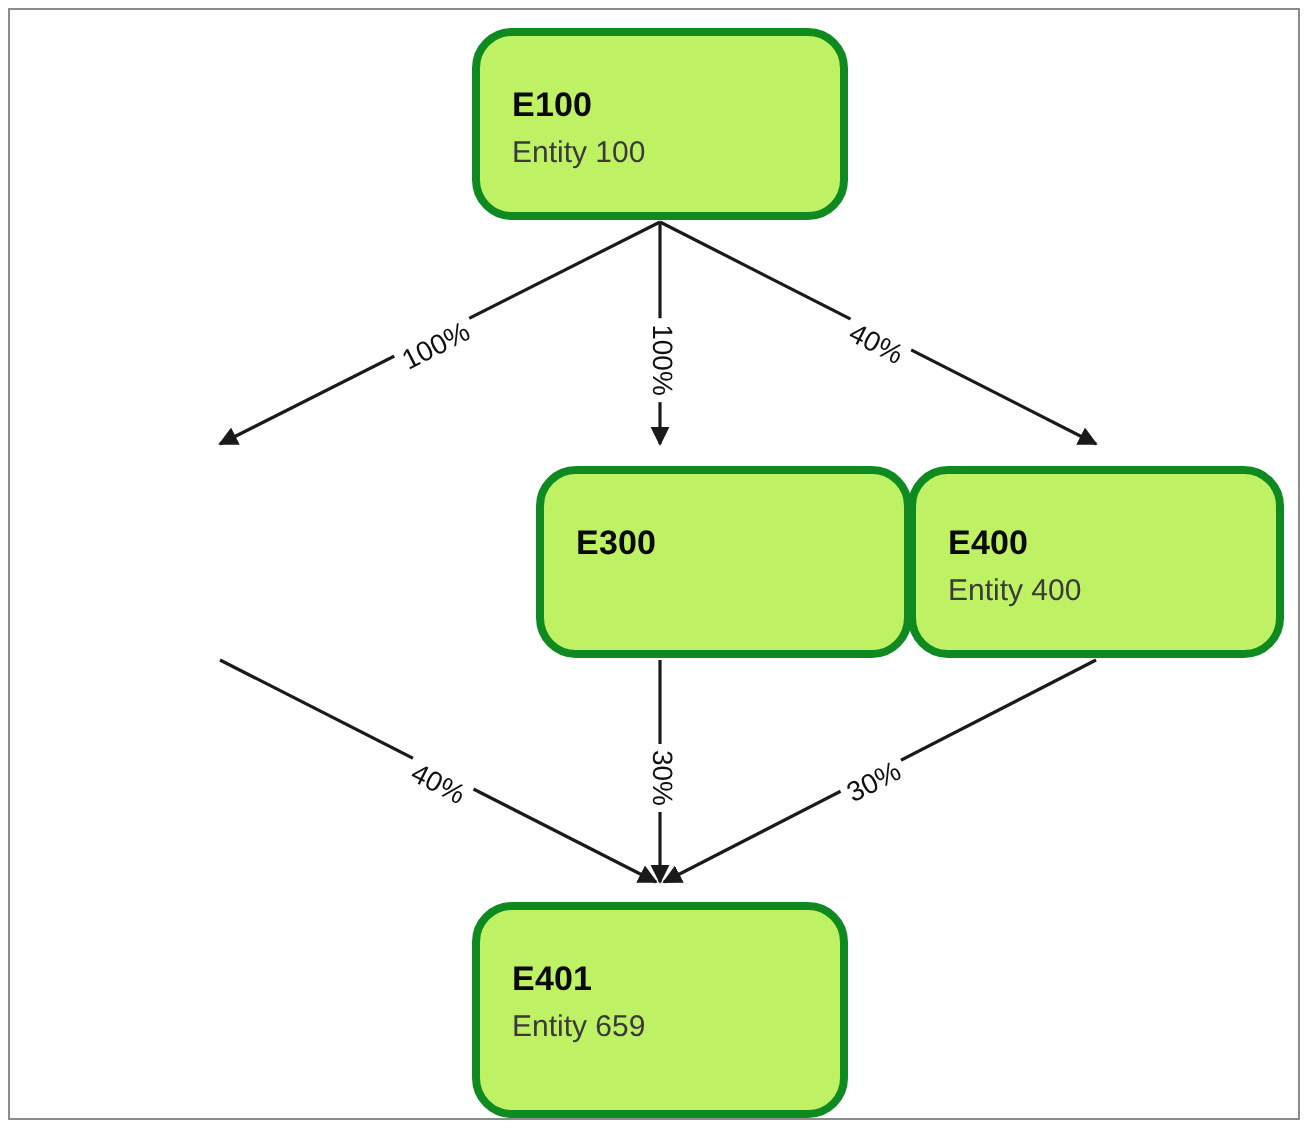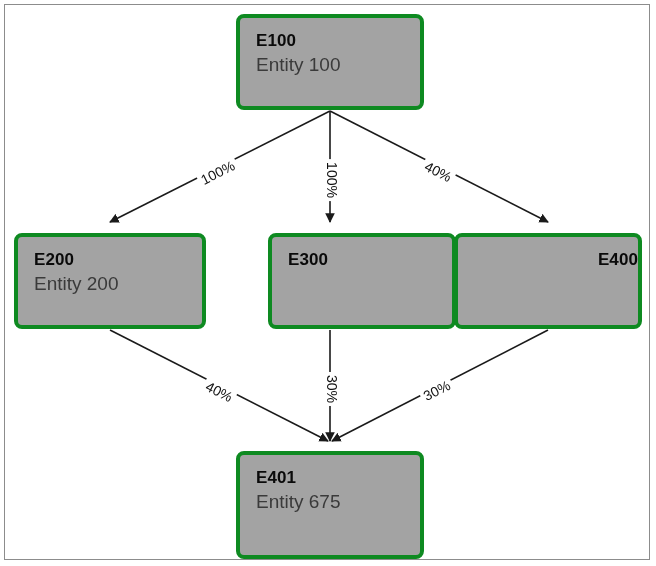--- a/index.html
+++ b/index.html
@@ -31,34 +31,34 @@
   #edge-layer {
     position: absolute;
     left: 0;
     top: 0;
     width: 656px;
     height: 566px;
   }
   .node {
     position: absolute;
     box-sizing: border-box;
-    background: #a3a3a3;
+    background: #bef264;
     border: 4px solid #0e8a21;
-    border-radius: 8px;
-    padding: 12px 0 0 16px;
+    border-radius: 20px;
+    padding: 24px 0 0 16px;
   }
   .node-title {
     font-size: 17px;
     font-weight: bold;
     color: #0a0a0a;
     line-height: 21px;
     letter-spacing: 0.1px;
   }
   .node-sub {
-    font-size: 19px;
+    font-size: 15px;
     font-weight: normal;
     color: #3a3a3a;
     line-height: 21px;
     margin-top: 3px;
   }
   .edge-label {
     position: absolute;
     font-size: 14px;
     color: #101010;
     background: #ffffff;
@@ -90,36 +90,33 @@
       <line x1="330" y1="330" x2="330" y2="441" marker-end="url(#arrowhead)"></line>
       <line x1="548" y1="330" x2="332" y2="441" marker-end="url(#arrowhead)"></line>
     </g>
   </svg>
 
   <div class="node" style="left:236px; top:14px; width:188px; height:96px;">
     <div class="node-title">E100</div>
     <div class="node-sub">Entity 100</div>
   </div>
 
-  <div class="node" style="left:14px; top:233px; width:192px; height:96px;">
-    <div class="node-title">E200</div>
-    <div class="node-sub">Entity 200</div>
-  </div>
 
   <div class="node" style="left:236px; top:233px; width:188px; height:96px;margin-left:32px;">
     <div class="node-title">E300</div>
   </div>
 
-  <div class="node" style="left:454px; top:233px; width:188px; height:96px;text-align:right;">
+  <div class="node" style="left:454px; top:233px; width:188px; height:96px;">
     <div class="node-title">E400</div>
+    <div class="node-sub">Entity 400</div>
   </div>
 
   <div class="node" style="left:236px; top:451px; width:188px; height:108px;">
     <div class="node-title">E401</div>
-    <div class="node-sub">Entity 675</div>
+    <div class="node-sub">Entity 659</div>
   </div>
 
   <div class="edge-label" style="left:218px; top:173px; transform:translate(-50%,-50%) rotate(-27deg);">100%</div>
   <div class="edge-label" style="left:331px; top:180px; transform:translate(-50%,-50%) rotate(90deg);">100%</div>
   <div class="edge-label" style="left:438px; top:172px; transform:translate(-50%,-50%) rotate(27deg);">40%</div>
 
   <div class="edge-label" style="left:219px; top:392px; transform:translate(-50%,-50%) rotate(27deg);">40%</div>
   <div class="edge-label" style="left:331px; top:389px; transform:translate(-50%,-50%) rotate(90deg);">30%</div>
   <div class="edge-label" style="left:437px; top:391px; transform:translate(-50%,-50%) rotate(-27deg);">30%</div>
 

